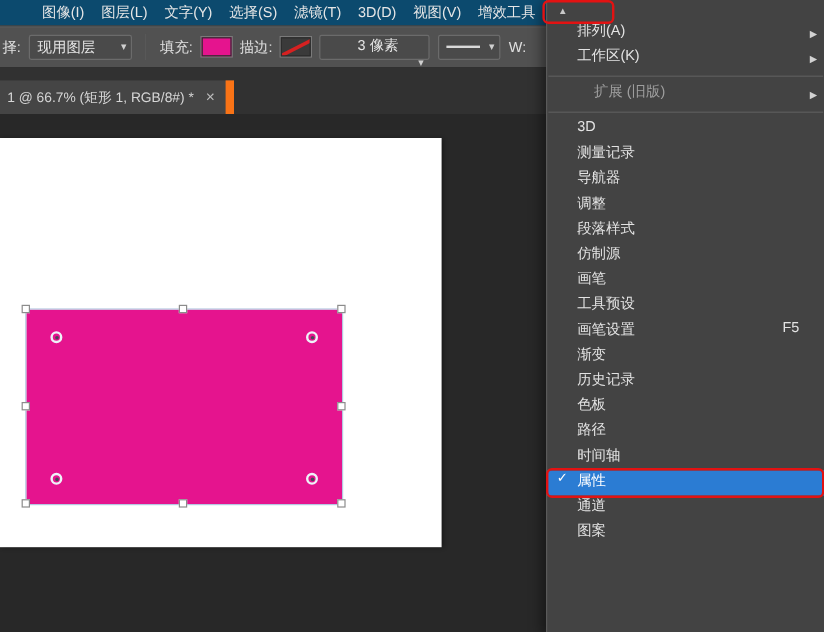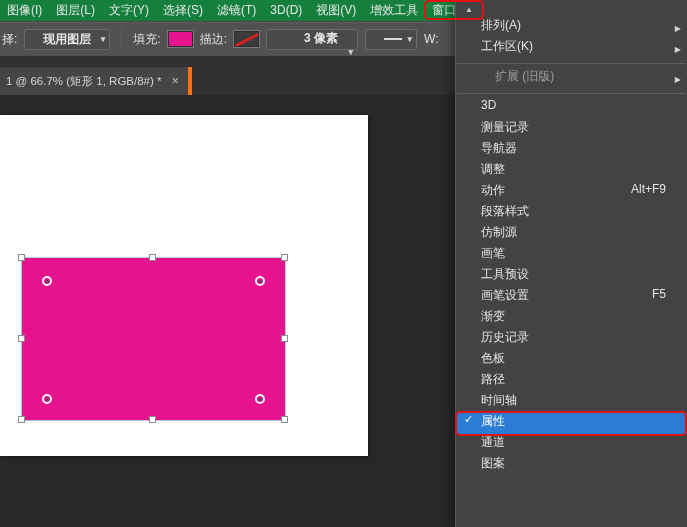--- a/index.html
+++ b/index.html
@@ -8,44 +8,45 @@
     position:relative; overflow:hidden;
     background:#282828;
     font-family:"Liberation Sans", sans-serif;
     font-size:12px; color:#e6e6e6;
     -webkit-font-smoothing:antialiased;
   }
 
   
   .menubar {
     position:absolute; top:0; left:0; right:0; height:22px;
-    background:#15803d; display:flex; align-items:stretch;
+    background:#0c4a6e; display:flex; align-items:stretch;
     border-bottom:1px solid #454545;
+    padding-left:28px;
   }
   .menubar-item {
     padding:0 7px; line-height:21px; position:relative; cursor:default;
     white-space:nowrap;
   }
   .annotation {
     position:absolute; border:2px solid #e21212; border-radius:5px;
     pointer-events:none; z-index:60;
   }
   .annotation.menubar-anno { inset:0 -1px 1px -1px; }
 
   
   .options-bar {
     position:absolute; top:22px; left:0; right:0; height:34px;
     background:#515151; display:flex; align-items:center; gap:7px;
     padding-left:2px; box-shadow:inset 0 1px 0 #5d5d5d;
   }
   .opt-label { white-space:nowrap; color:#e0e0e0; }
   .dropdown {
     height:21px; background:#4a4a4a; border:1px solid #6b6b6b;
-    border-radius:2px; display:flex; align-items:center; padding-left:18px;
-    color:#e6e6e6; white-space:nowrap;font-weight:bold;
+    border-radius:2px; display:flex; align-items:center; padding-left:6px;
+    color:#e6e6e6; white-space:nowrap;
   }
   .dd-arrow { margin-left:auto; font-size:9px; color:#cfcfcf; padding:0 4px; align-self:center; }
   .dd-select-layer { width:86px; }
   .dd-stroke-width { width:92px;flex-direction:column; }
   .dd-stroke-style { width:52px; }
   .v-divider { width:1px; height:22px; background:#434343; border-right:1px solid #5e5e5e; margin:0 4px; }
   .swatch { width:25px; height:16px; border:1px solid #2c2c2c; box-shadow:0 0 0 1px #7a7a7a; position:relative; }
   .fill-swatch { background:#e5148e; }
   .stroke-swatch { background:#3a3a3a; overflow:hidden; }
   .no-color-slash {
@@ -53,21 +54,21 @@
     background:#d62121; transform:rotate(-27deg);
   }
   .line-sample { width:28px; height:2px; background:#d9d9d9; margin-right:2px; }
 
   
   .tab-strip { position:absolute; top:56px; left:0; right:0; height:39px; background:#313131; }
   .doc-tab {
     position:absolute; left:0; bottom:0; height:28px;
     background:#454545; display:flex; align-items:center;
     padding:0 9px 0 6px; color:#d6d6d6; font-size:11.5px;
-    border-right:4px solid #f97316; white-space:nowrap;
+    border-right:7px solid #f97316; white-space:nowrap;
   }
   .tab-close { margin-left:10px; color:#bdbdbd; font-size:13px; line-height:12px; cursor:pointer; }
 
   
   .canvas-area { position:absolute; top:95px; left:0; right:0; bottom:0; background:#282828; }
   .artboard {
     position:absolute; left:0; top:20px; width:368px; height:341px;
     background:#ffffff; box-shadow:1px 1px 4px rgba(0,0,0,.45);
   }
   .shape-rect {
@@ -216,25 +217,20 @@
   <div class="menu-item">
     <span class="check-col"></span>
     <span class="item-label">导航器</span>
   </div>
   <div class="menu-item">
     <span class="check-col"></span>
     <span class="item-label">调整</span>
   </div>
   <div class="menu-item">
     <span class="check-col"></span>
-    <span class="item-label">动作</span>
-    <span class="shortcut">Alt+F9</span>
-  </div>
-  <div class="menu-item">
-    <span class="check-col"></span>
     <span class="item-label">段落样式</span>
   </div>
   <div class="menu-item">
     <span class="check-col"></span>
     <span class="item-label">仿制源</span>
   </div>
   <div class="menu-item">
     <span class="check-col"></span>
     <span class="item-label">画笔</span>
   </div>

